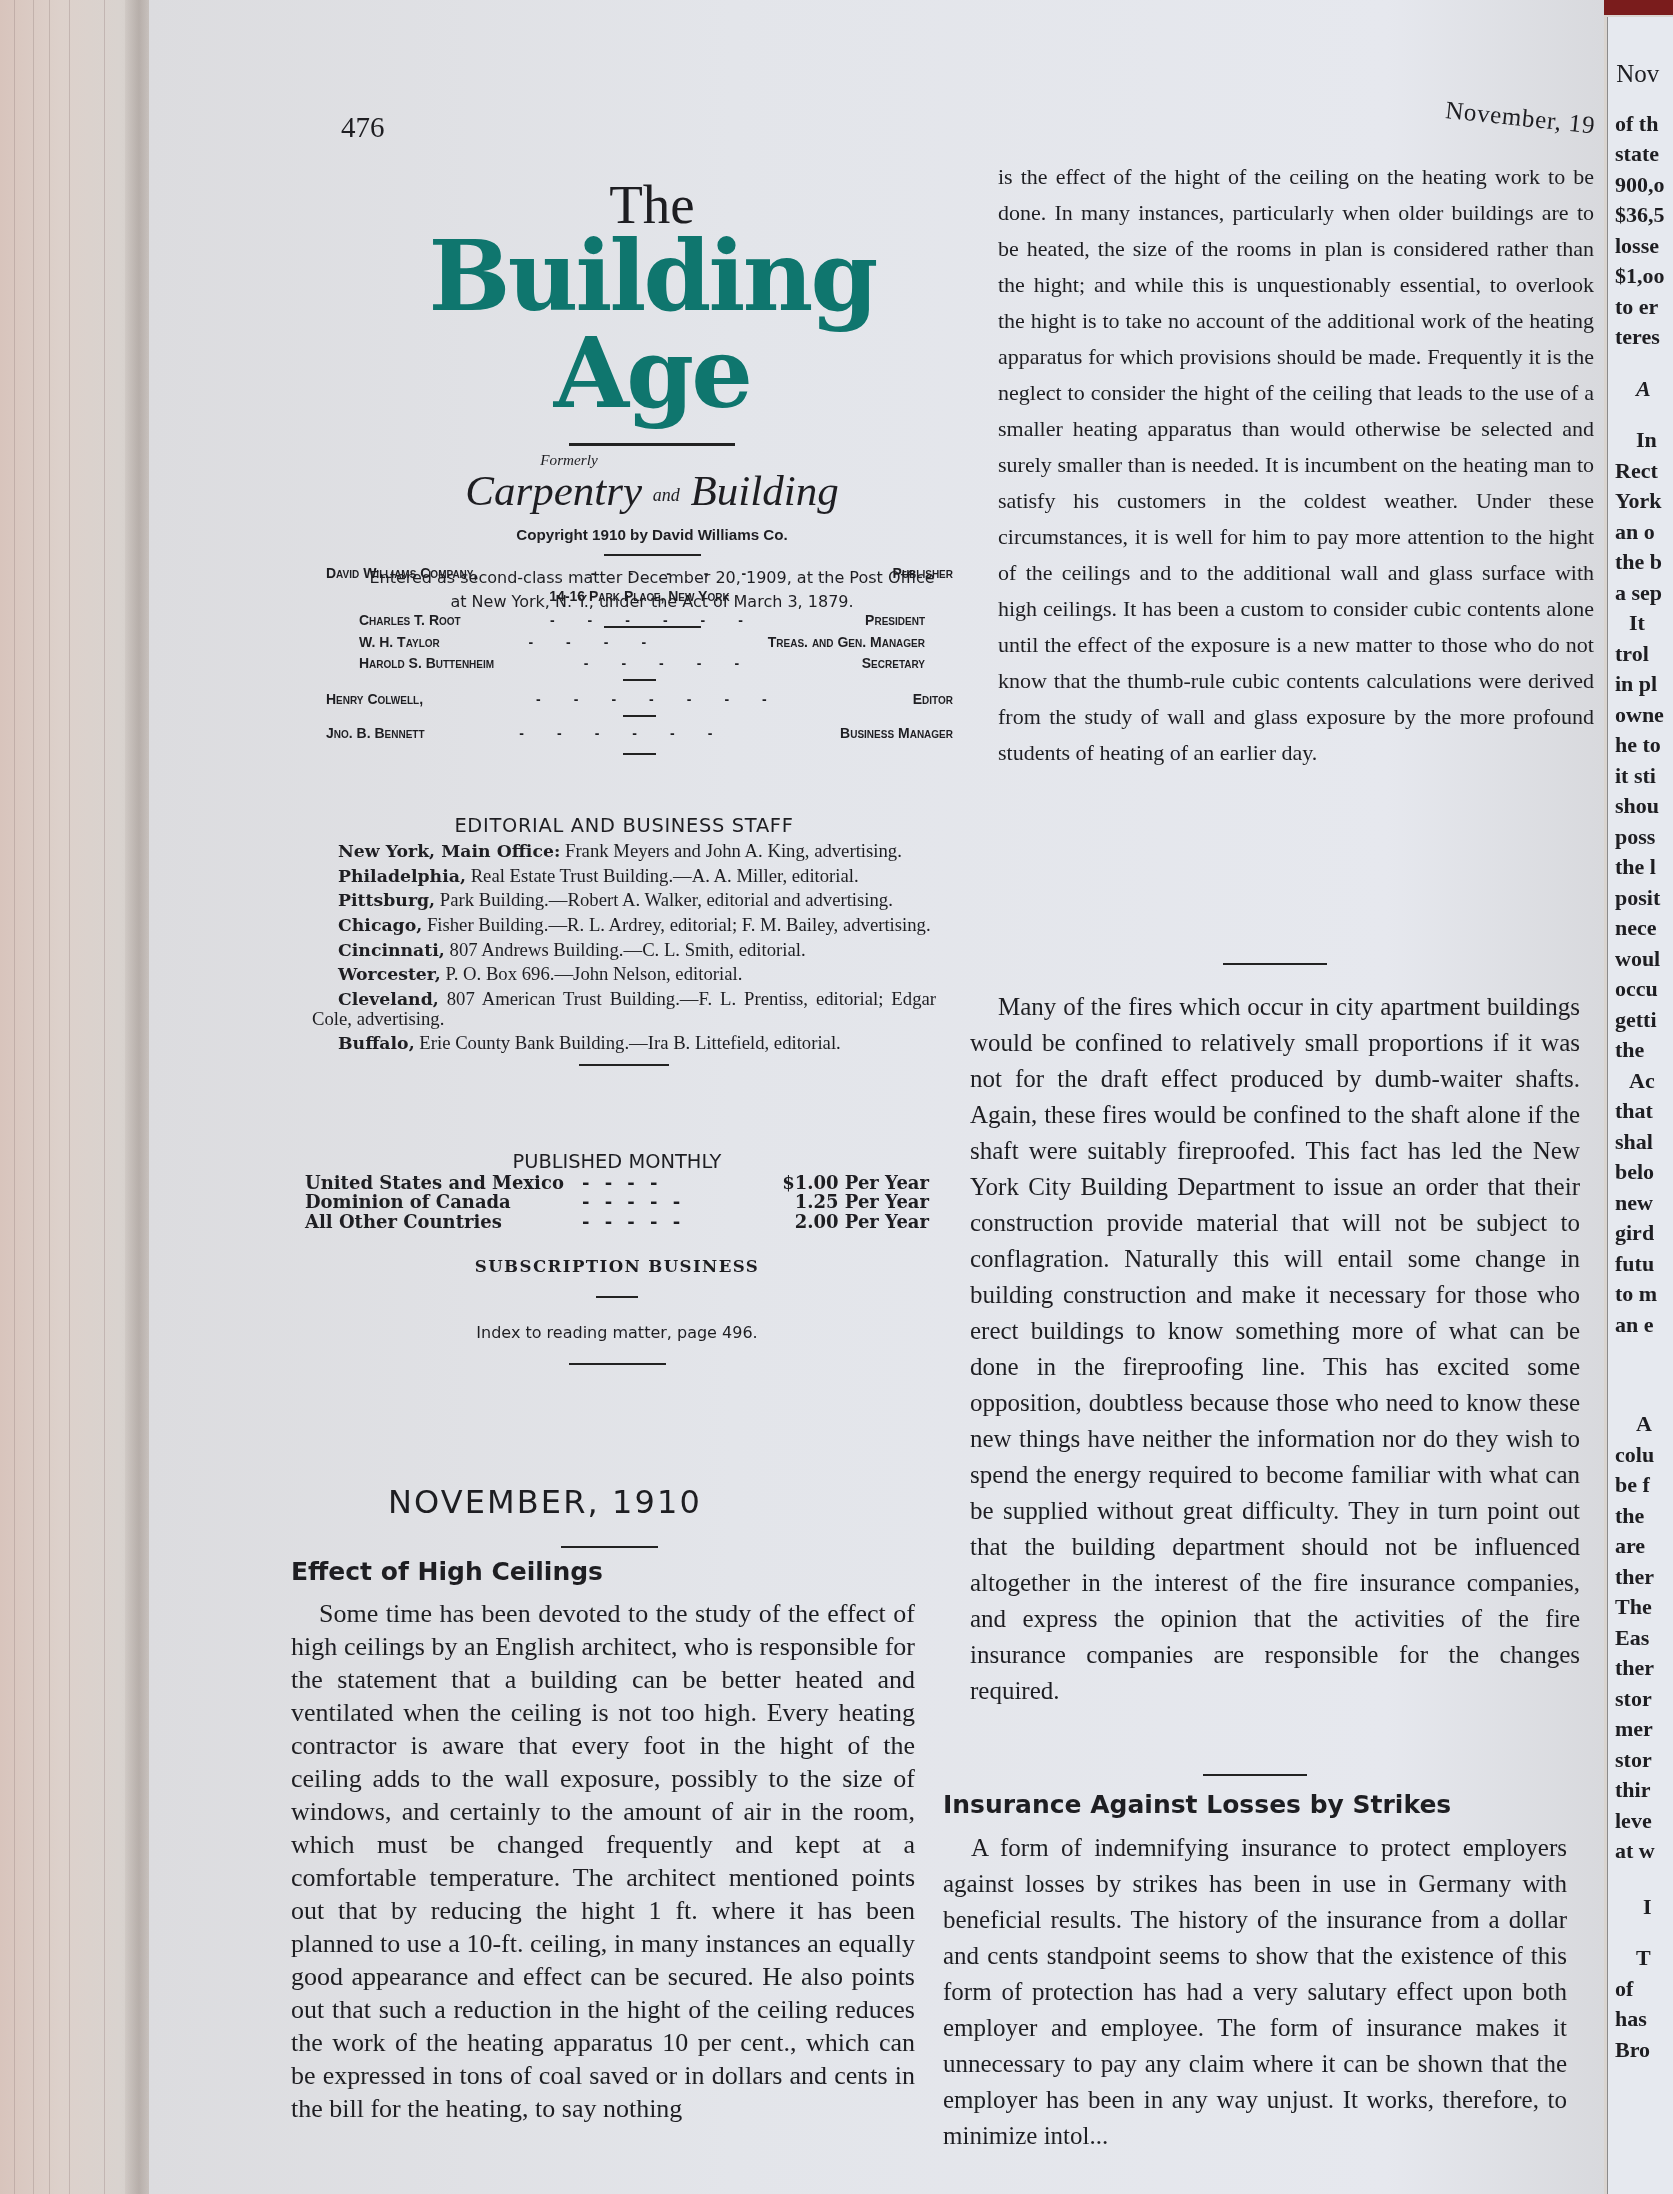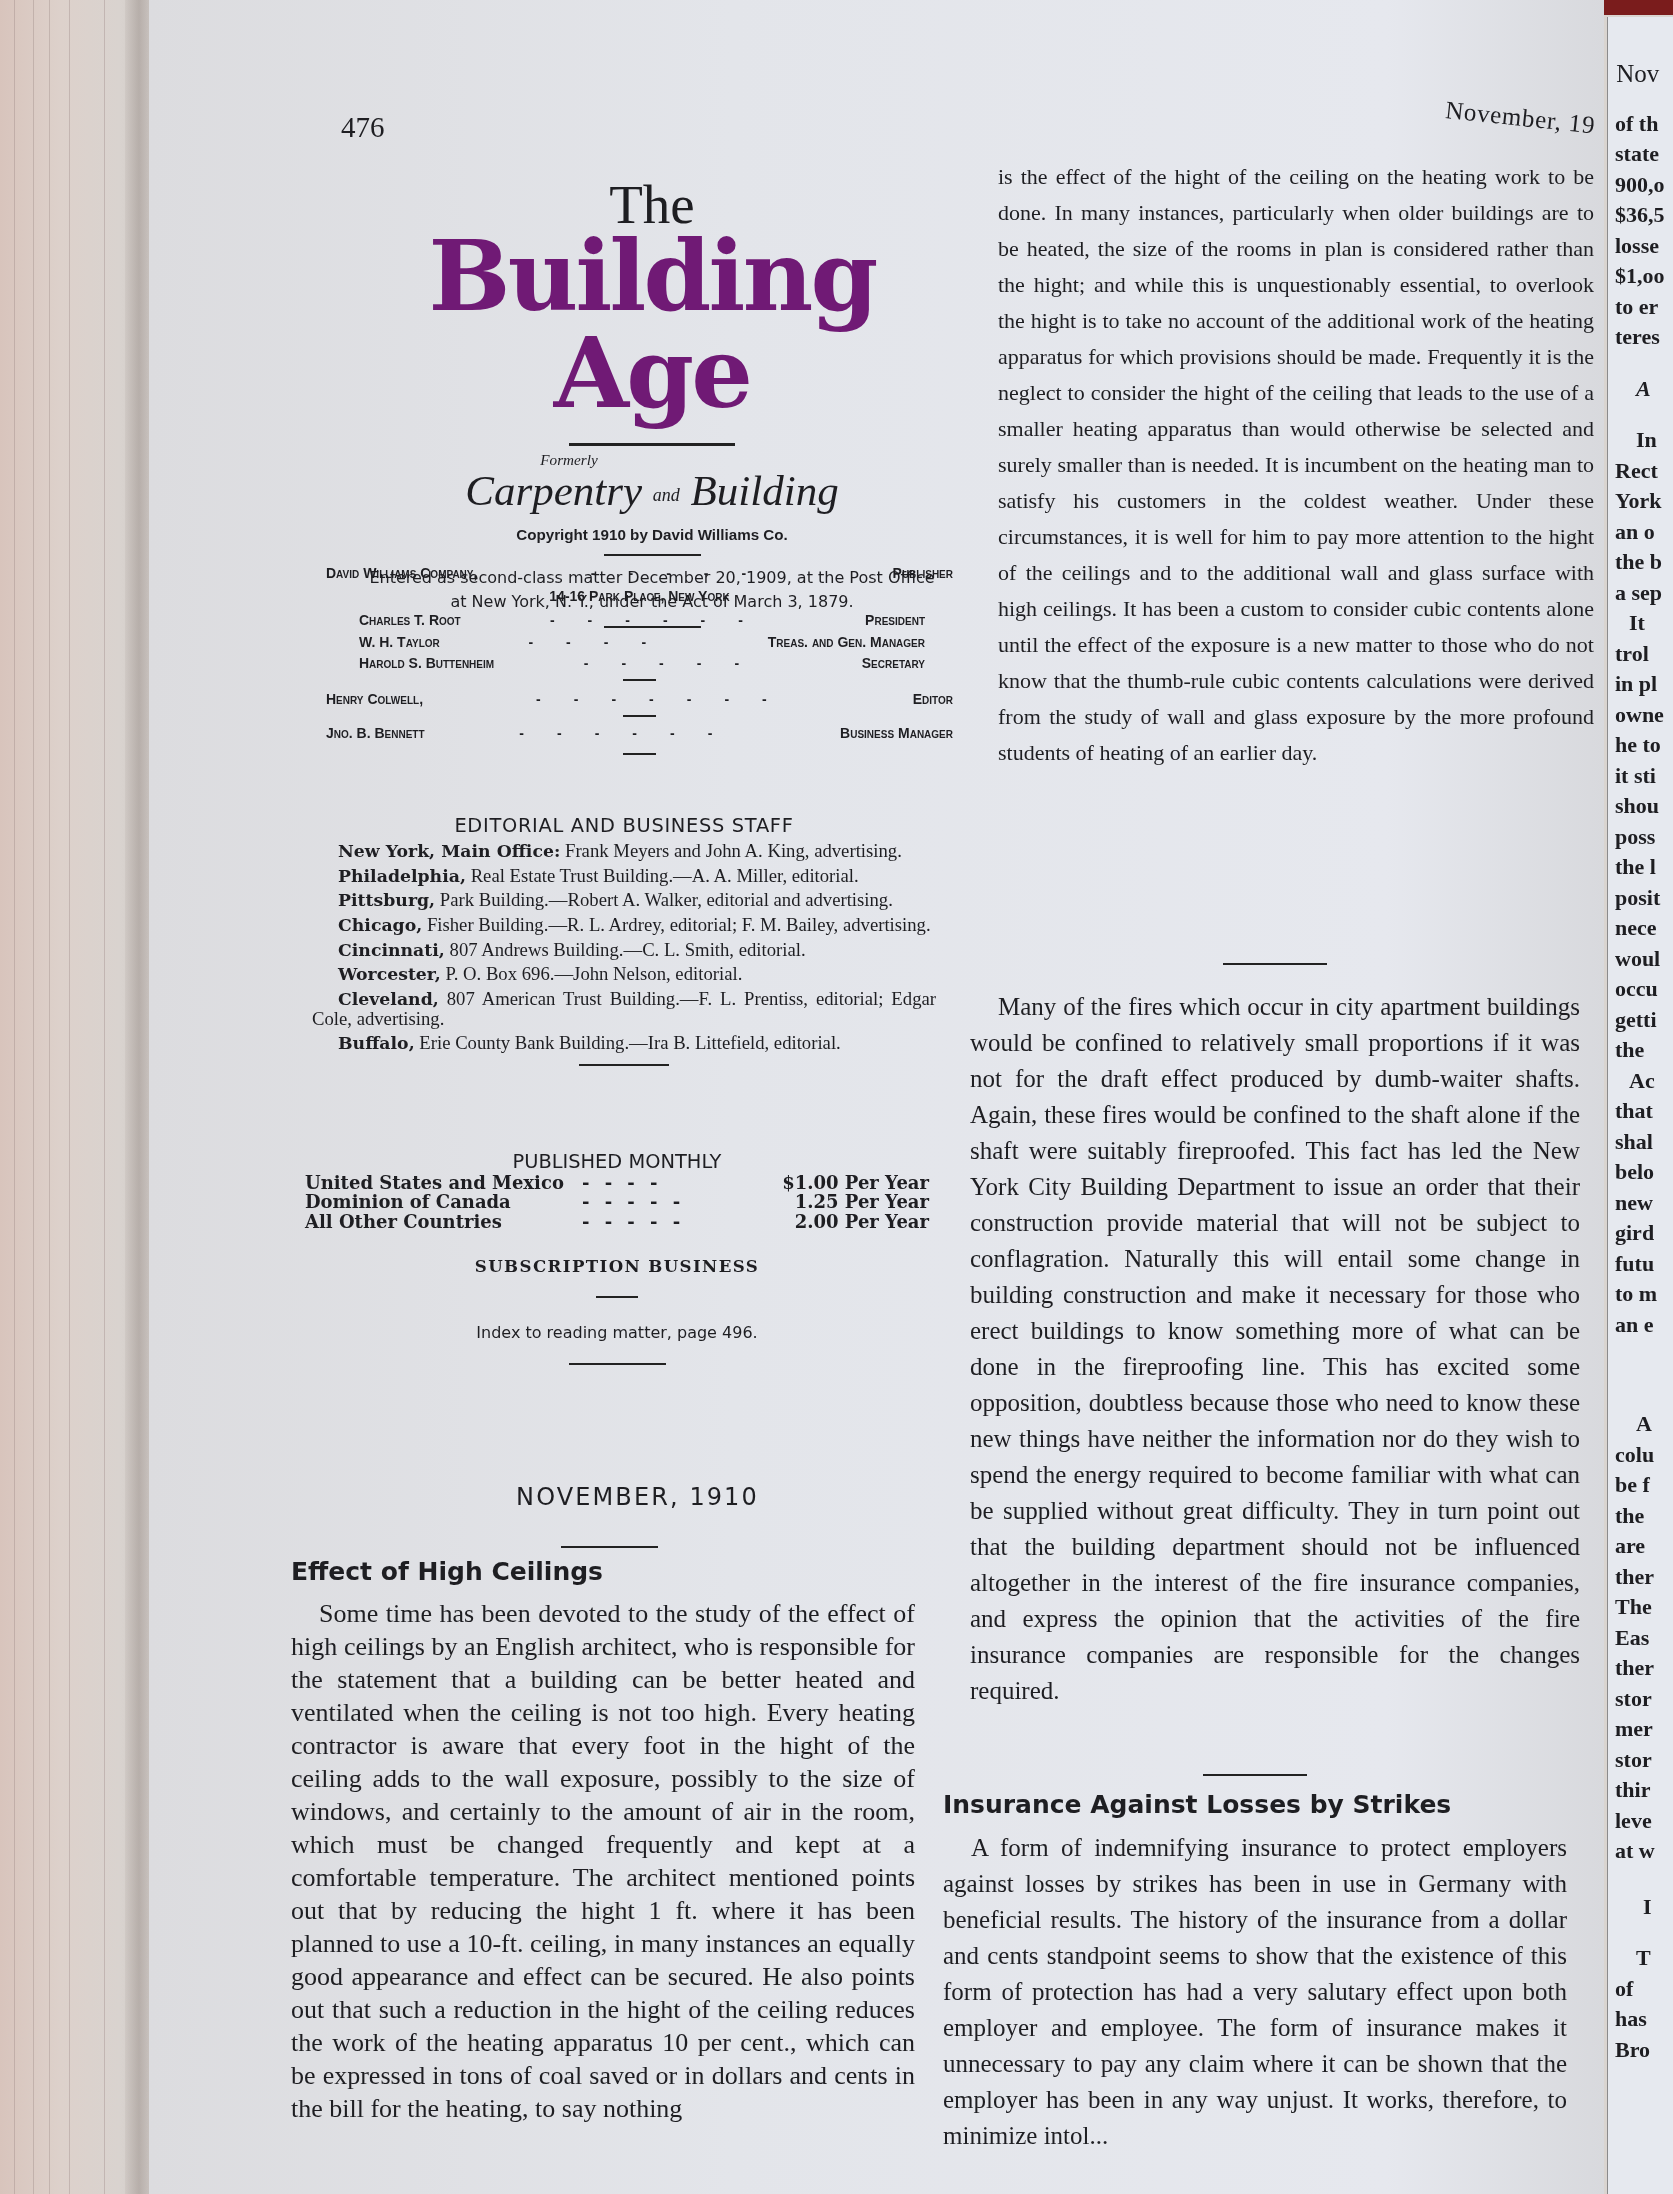--- a/index.html
+++ b/index.html
@@ -29,21 +29,21 @@
     .cover-edge {
       position: absolute; left: 1604px; top: 0; width: 69px; height: 15.2px;
       background: #7a1c1c;
     }
     .page-number { position: absolute; left: 341px; top: 111px; font-size: 29px; }
     .running-head { position: absolute; left: 1447px; top: 96px; font-size: 25px; letter-spacing: 0.7px; transform: rotate(6deg); transform-origin: left top; }
 
     
     .masthead { position: absolute; left: 347px; top: 177px; width: 610px; text-align: center; }
     .mh-the { font-family: "Liberation Serif", serif; font-size: 55px; line-height: 55px; font-weight: normal; }
-    .mh-title { font-family: "DejaVu Serif", serif; font-size: 97px; line-height: 97px; font-weight: bold; color: #701a75; letter-spacing: -2.8px; margin-top: -4.2px; }
+    .mh-title { font-family: "DejaVu Serif", serif; font-size: 97px; line-height: 97px; font-weight: bold; color: #0f766e; letter-spacing: -2.8px; margin-top: -4.2px; }
     .mh-rule { width: 166px; height: 3.5px; background: #222; margin: 21px auto 4.2px auto; }
     .mh-formerly { font-size: 15.2px; font-style: italic; position: relative; left: -83px; }
     .mh-subtitle { font-size: 43px; line-height: 44px; font-style: italic; }
     .mh-subtitle .and { font-size: 18px; vertical-align: middle; }
     .mh-copyright { font-family: "Liberation Sans", sans-serif; font-size: 15.2px; font-weight: bold; margin-top: 9.7px; }
     .short-rule { height: 2.1px; background: #222; margin: 0 auto; }
     .entered { font-family: "DejaVu Sans", sans-serif; font-size: 16px; line-height: 23.6px; margin-top: 9.7px; }
 
     .officers { position: absolute; left: 326px; top: 561px; width: 627px; font-family: "Liberation Sans", sans-serif; font-weight: bold; font-size: 14px; font-variant: small-caps; }
     .off-row { display: flex; align-items: center; height: 23.6px; }
@@ -61,21 +61,21 @@
     .published { position: absolute; left: 305px; top: 1150px; width: 624px; }
     .pub-title { text-align: center; font-family: "DejaVu Sans", sans-serif; font-size: 19.4px; }
     .price-row { display: flex; font-family: "DejaVu Serif", serif; font-weight: bold; font-size: 18px; line-height: 19.4px; }
     .price-row .region { width: 277px; }
     .price-row .dashes { flex: 1; letter-spacing: 15.2px; }
     .price-row .price { width: 187px; text-align: right; }
     .renew-title { text-align: center; font-family: "DejaVu Serif", serif; font-weight: bold; font-size: 16.6px; letter-spacing: 1.4px; margin-top: 25px; }
     .renew-text { font-family: "DejaVu Serif", serif; font-weight: bold; font-size: 17.3px; line-height: 16.6px; text-align: justify; text-indent: 25px; margin-top: 5.5px; }
     .index-note { text-align: center; font-family: "DejaVu Sans", sans-serif; font-size: 16px; margin-top: 42px; }
 
-    .issue-date { position: absolute; left: 388px; top: 1483px; width: 499px; text-align: center; font-family: "DejaVu Sans", sans-serif; font-size: 24px; letter-spacing: 2.1px; }
+    .issue-date { position: absolute; left: 388px; top: 1483px; width: 499px; font-family: "DejaVu Sans", sans-serif; font-size: 32px; letter-spacing: 2.1px; }
 
     .article-left { position: absolute; left: 291px; top: 1546px; width: 624px; }
     .article-title { font-family: "DejaVu Sans", sans-serif; font-weight: bold; font-size: 25px; line-height: 30.5px; }
     .article-body { font-family: "Liberation Serif", serif; font-size: 26px; line-height: 33px; text-align: justify; text-indent: 28px; margin-top: 9.7px; }
 
     
     .col-right { position: absolute; left: 998px; top: 159px; width: 596px; }
     .col-right .article-body { font-size: 22px; line-height: 36px; text-indent: 0; margin-top: 0; }
     .col-right2 { position: absolute; left: 970px; top: 963px; width: 610px; }
     .col-right2 .article-body { font-size: 25px; line-height: 36px; }

